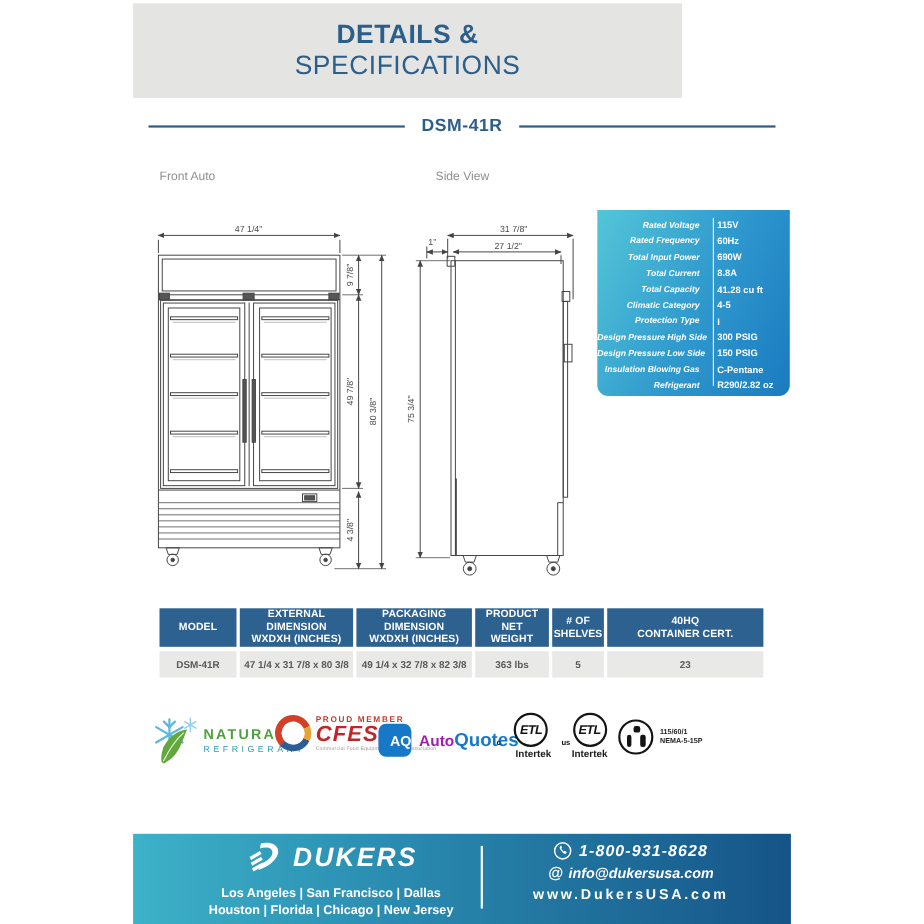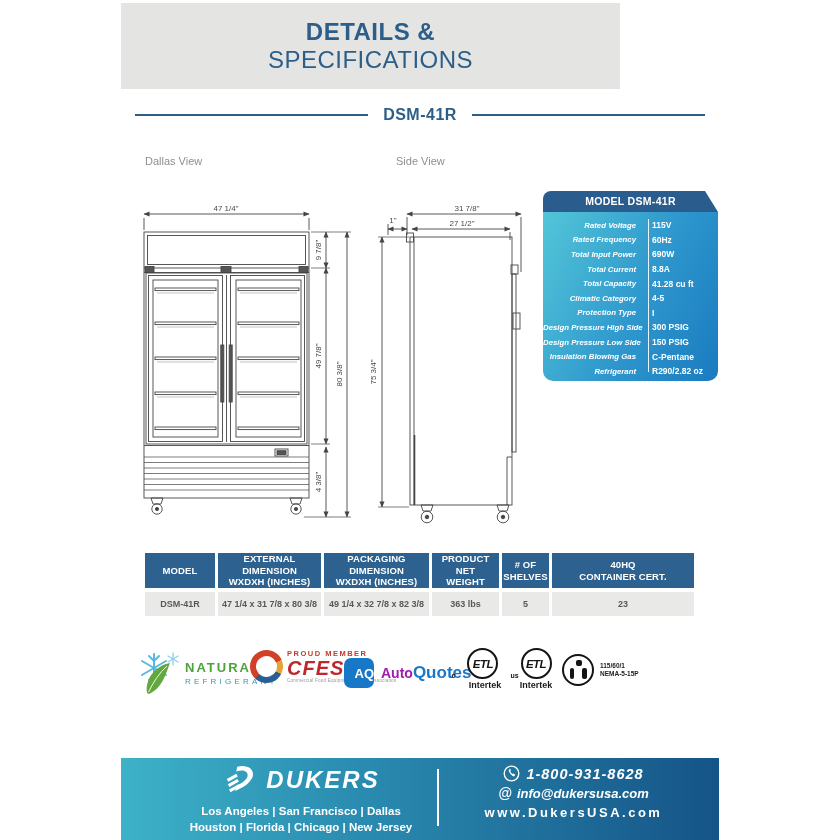--- a/index.html
+++ b/index.html
@@ -114,21 +114,21 @@
     <div class="t1">DETAILS &amp;</div>
     <div class="t2">SPECIFICATIONS</div>
   </div>
 
   <div class="model-row">
     <div class="rule"></div>
     <div class="mt">DSM-41R</div>
     <div class="rule"></div>
   </div>
 
-  <div class="view-label fv-label">Dallas View</div>
+  <div class="view-label fv-label">Front Auto</div>
   <div class="view-label sv-label">Side View</div>
 
   <svg class="draw" style="left:130px; top:195px;" width="230" height="340" viewBox="0 0 230 340">
     <defs>
       <marker id="ar" viewBox="0 0 8 8" refX="7" refY="4" markerWidth="7" markerHeight="7" orient="auto-start-reverse">
         <path d="M0 0.8 L7.6 4 L0 7.2 z" fill="#444"></path>
       </marker>
     </defs>
     <g stroke="#454545" stroke-width="0.9" fill="none">
 
@@ -254,21 +254,20 @@
           <circle cx="0" cy="12" r="1.8" fill="#444"></circle>
       </g>
     </g>
     <text x="122" y="16" text-anchor="middle">31 7/8"</text>
     <text x="117" y="31" text-anchor="middle">27 1/2"</text>
     <text x="48" y="28" text-anchor="middle">1"</text>
     <text transform="rotate(-90 31 177)" x="31" y="177" text-anchor="middle">75 3/4"</text>
   </svg>
 
   <div class="spec-card">
-    <div class="card-head">MODEL DSM-41R</div>
     <div class="card-body">
       <div class="spec-row">
           <span class="lb">Rated  Voltage</span>
           <span class="vl">115V</span>
         </div>
       <div class="spec-row">
           <span class="lb">Rated  Frequency</span>
           <span class="vl">60Hz</span>
         </div>
       <div class="spec-row">

